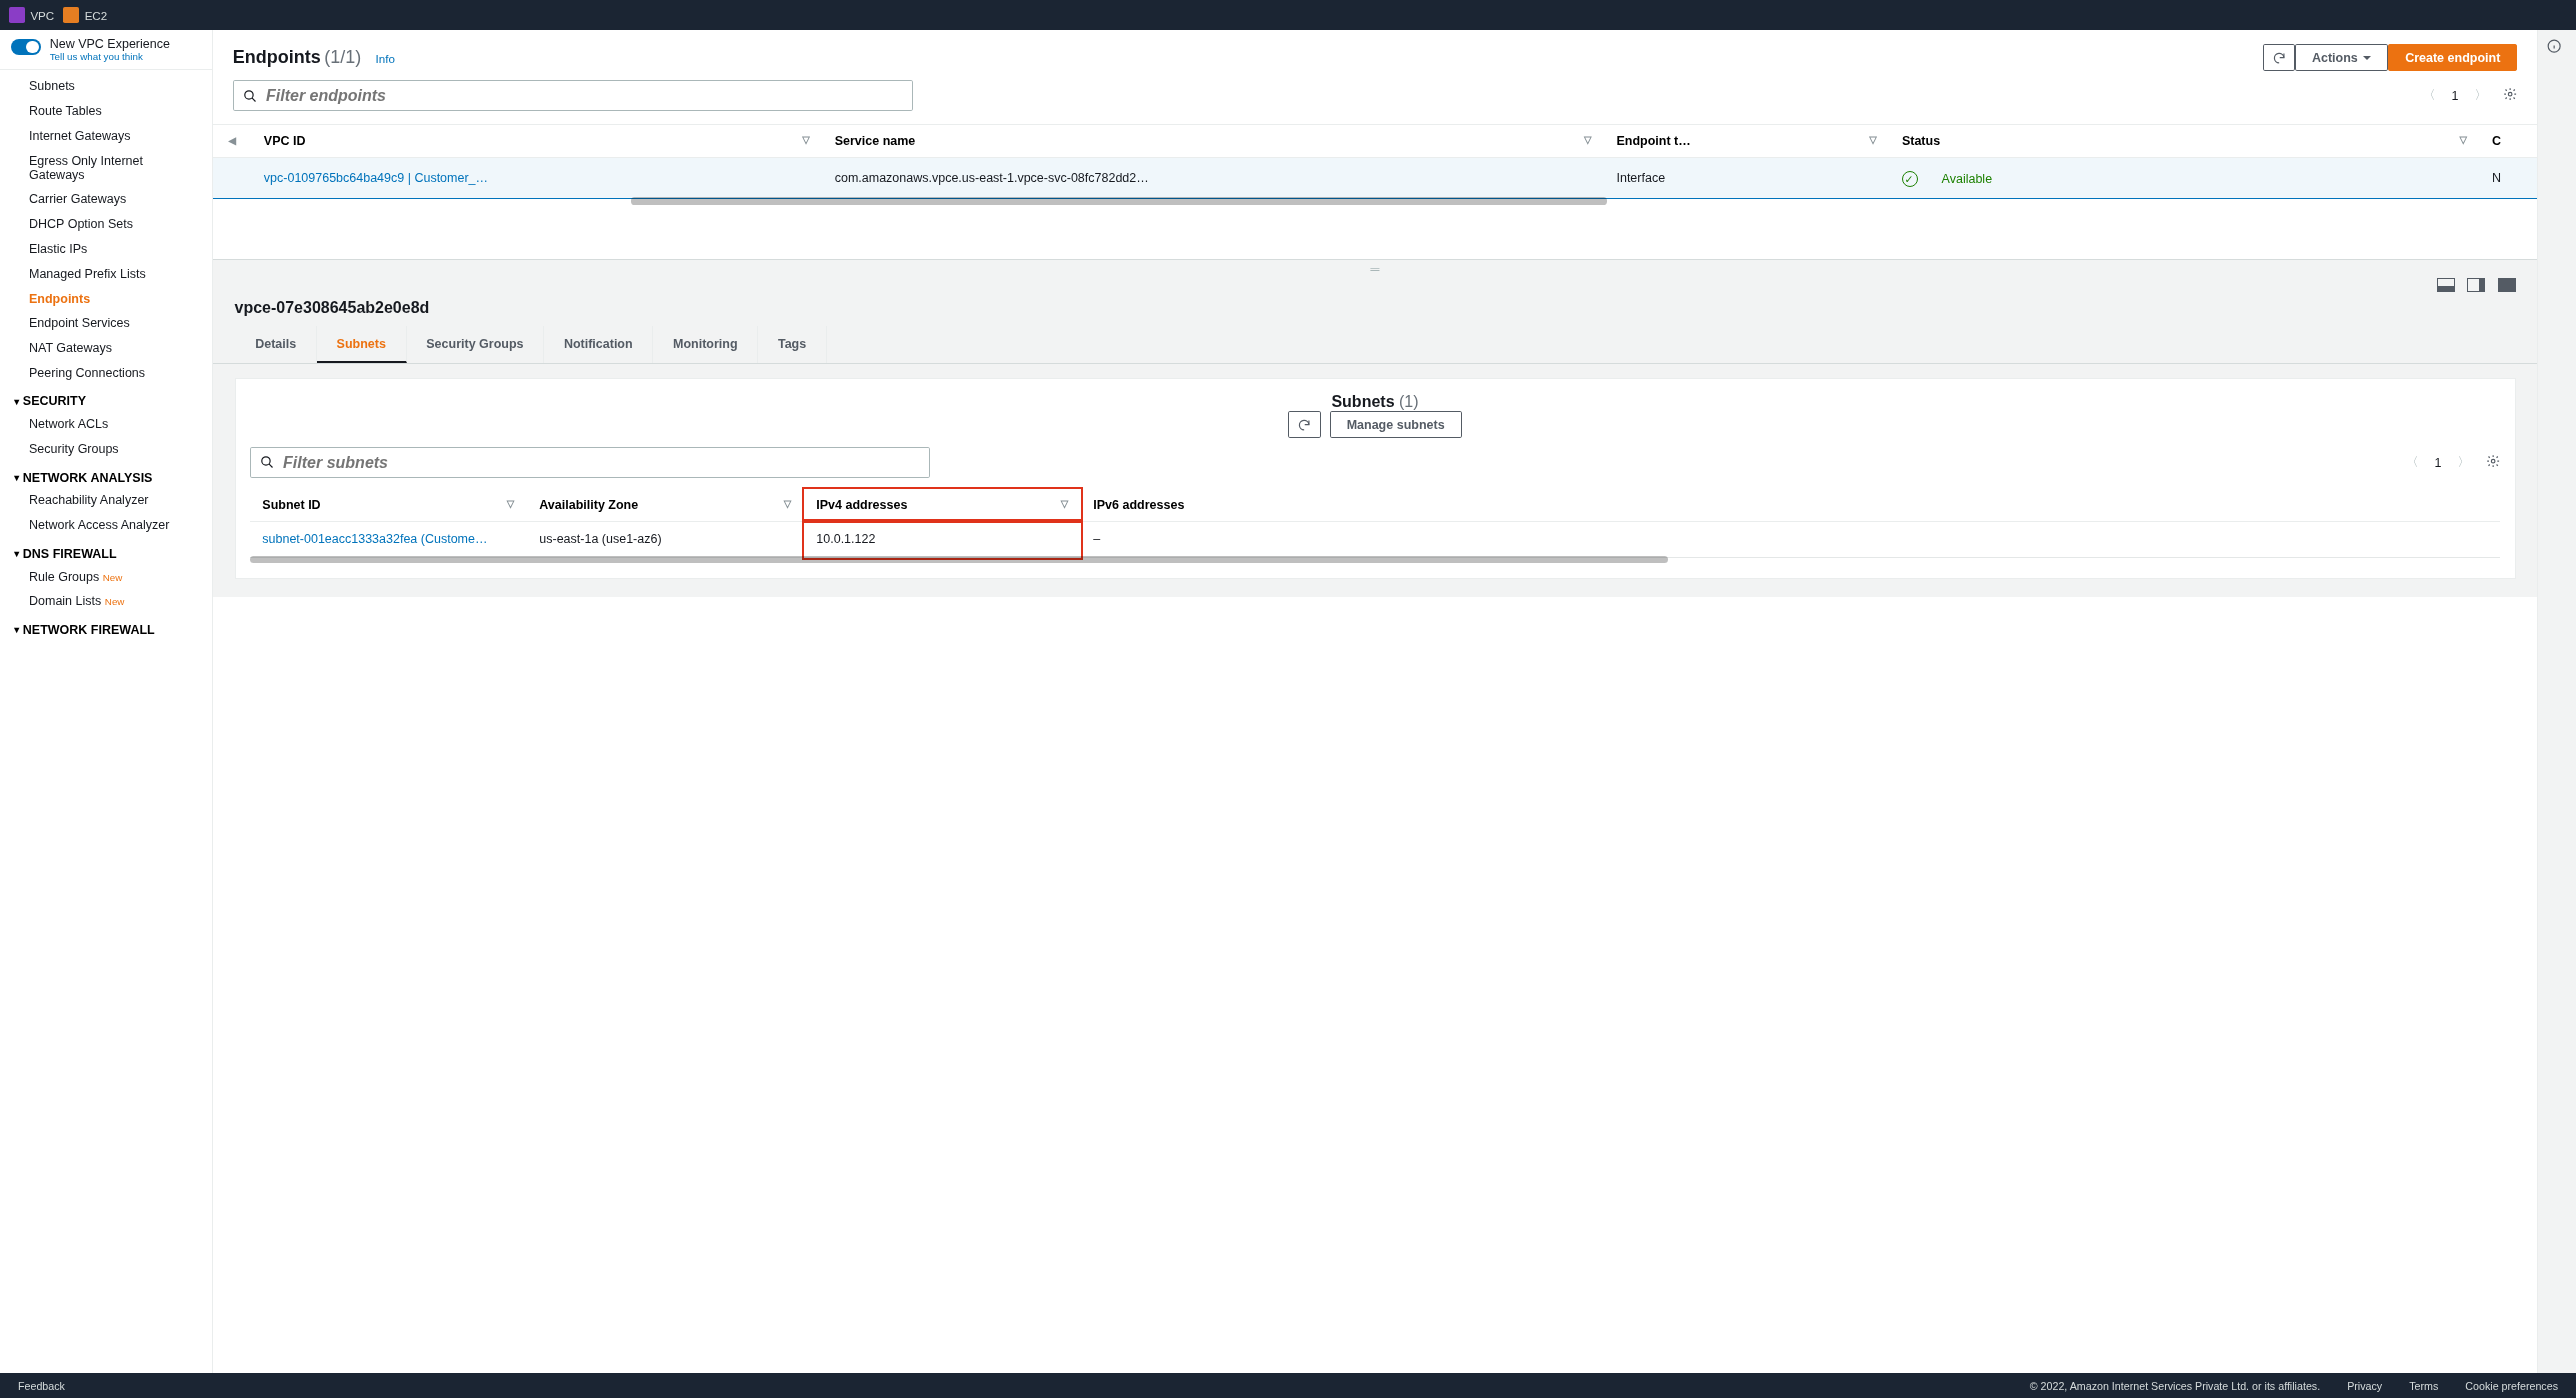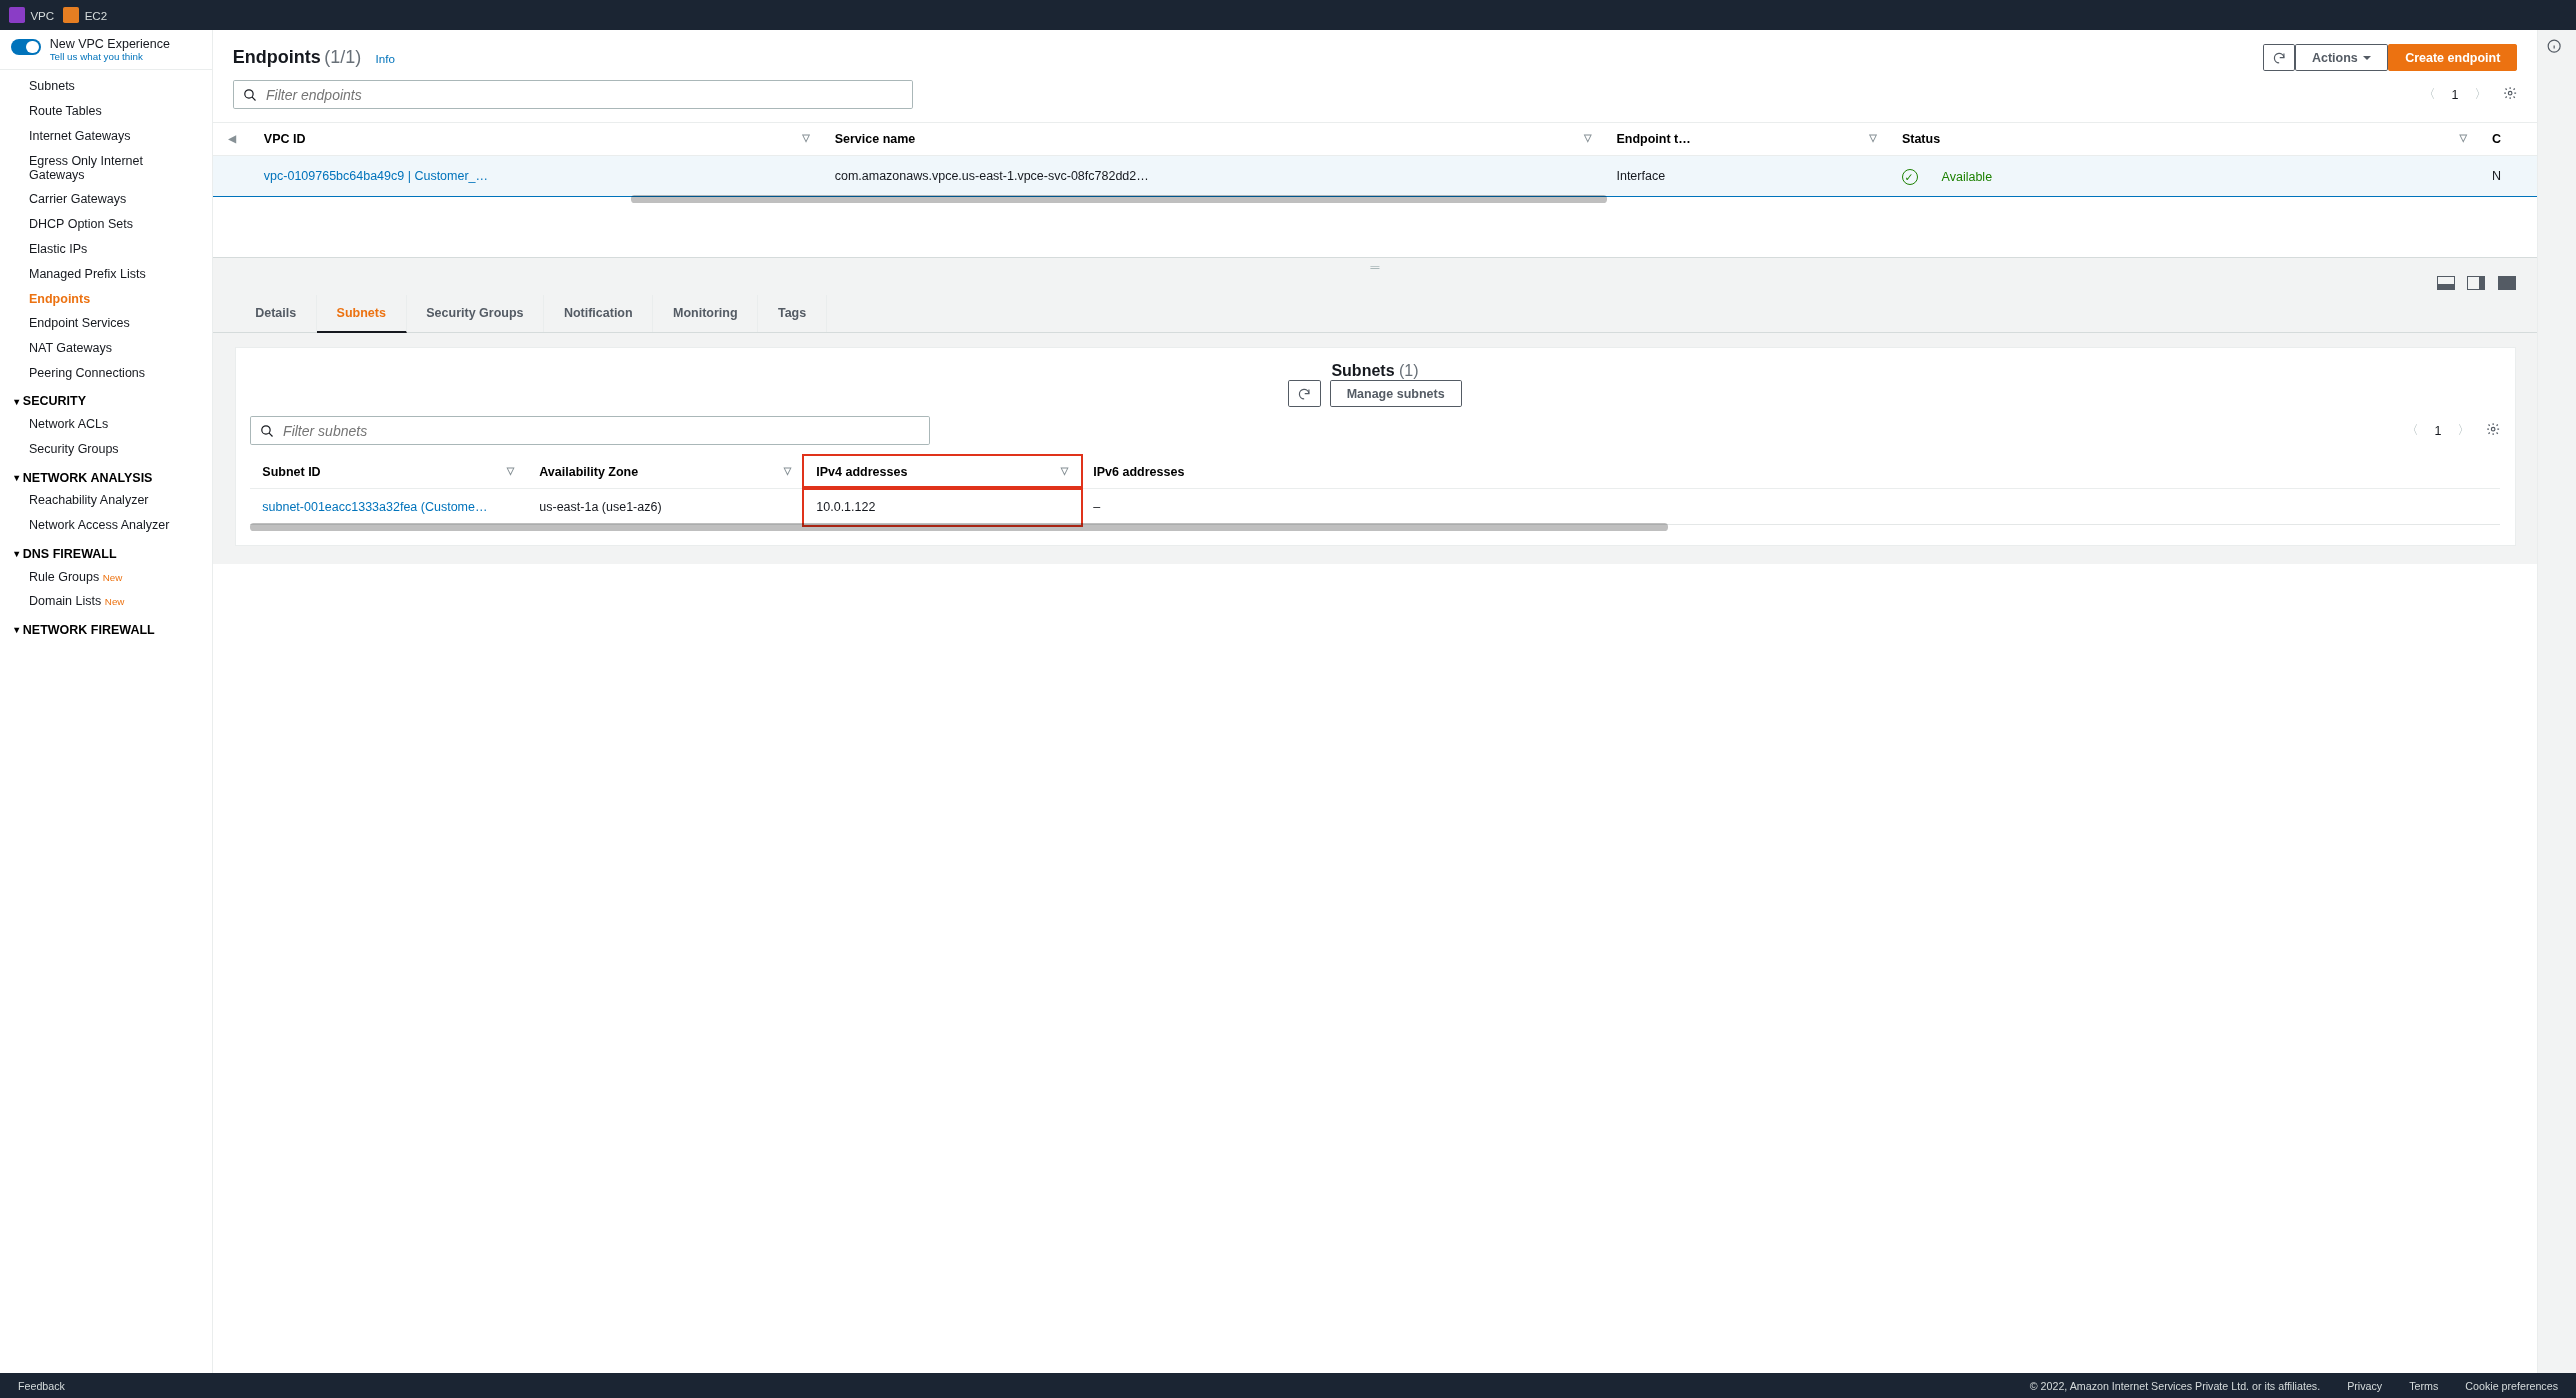--- a/index.html
+++ b/index.html
@@ -35,21 +35,21 @@
 .panel-header .count { font-weight: 400; color: #687078; }
 .info-link { color: #0073bb; font-size: 11.6px; margin-left: 10.7px; font-weight: 400;}
 .hdr-actions { display: flex; align-items: center; }
 .btn { border: 0.9px solid #545b64; background: #fff; padding: 5.4px 16px; border-radius: 1.8px; font-size: 12.5px; font-weight: 700; cursor: pointer; color: #545b64; display: inline-flex; align-items: center; gap: 5.4px; }
 .btn.icon-only { padding: 5.4px 8px; }
 .btn.primary { background: #ec7211; border-color: #ec7211; color: #fff; }
 .caret-down::after { content: ""; border: 4.5px solid transparent; border-top-color: #545b64; margin-top: 4.5px; display: inline-block;}
 
 .filter-row { display: flex; align-items: center; gap: 12.5px; padding: 5.4px 19.7px 12.5px; background: #fff;}
 .search-box { flex: 0 0 680px; border: 0.9px solid #aab7b8; border-radius: 1.8px; display: flex; align-items: center; padding: 5.4px 9px; gap: 9px; }
-.search-box input { border: none; outline: none; flex: 1; font-size: 14px; font-style: italic; color: #14532d; }
+.search-box input { border: none; outline: none; flex: 1; font-size: 16px; font-style: italic; color: #14532d; font-weight: bold; }
 .pager { display: flex; align-items: center; gap: 16px; color: #545b64; margin-left: auto; }
 .pager .pg { font-weight: 400; color: #16191f; }
 .pager .chev { color: #aab7b8; cursor: pointer; }
 .gear { cursor: pointer; }
 
 .table-wrap { border-top: 0.9px solid #eaeded; position: relative; background:#fff;}
 table { width: 100%; border-collapse: collapse; table-layout: fixed;}
 th { text-align: left; font-weight: 700; font-size: 12.5px; padding: 9px 12.5px; border-bottom: 0.9px solid #eaeded; position: relative; color:#000; }
 th .sort { float: right; color: #879196; font-size: 9.8px; }
 td { padding: 10.7px 12.5px; font-size: 12.5px; border-bottom: 0.9px solid #e4e7e7; white-space: nowrap; overflow: hidden; text-overflow: ellipsis; }
@@ -223,20 +223,21 @@
         <div style="height:54px"></div>
       </div>
 
       <div class="detail-split">
         <div class="drag-handle">═</div>
         <div class="layout-icons">
           <div class="layout-icon bottom"></div>
           <div class="layout-icon right"></div>
           <div class="layout-icon full"></div>
         </div>
+        <div class="detail-header">vpce-07e308645ab2e0e8d</div>
         <div class="tab-bar" id="tabs">
             <div class="tab">Details</div>
             <div class="tab active">Subnets</div>
             <div class="tab">Security Groups</div>
             <div class="tab">Notification</div>
             <div class="tab">Monitoring</div>
             <div class="tab">Tags</div>
           </div>
 
         <div class="sub-panel">

